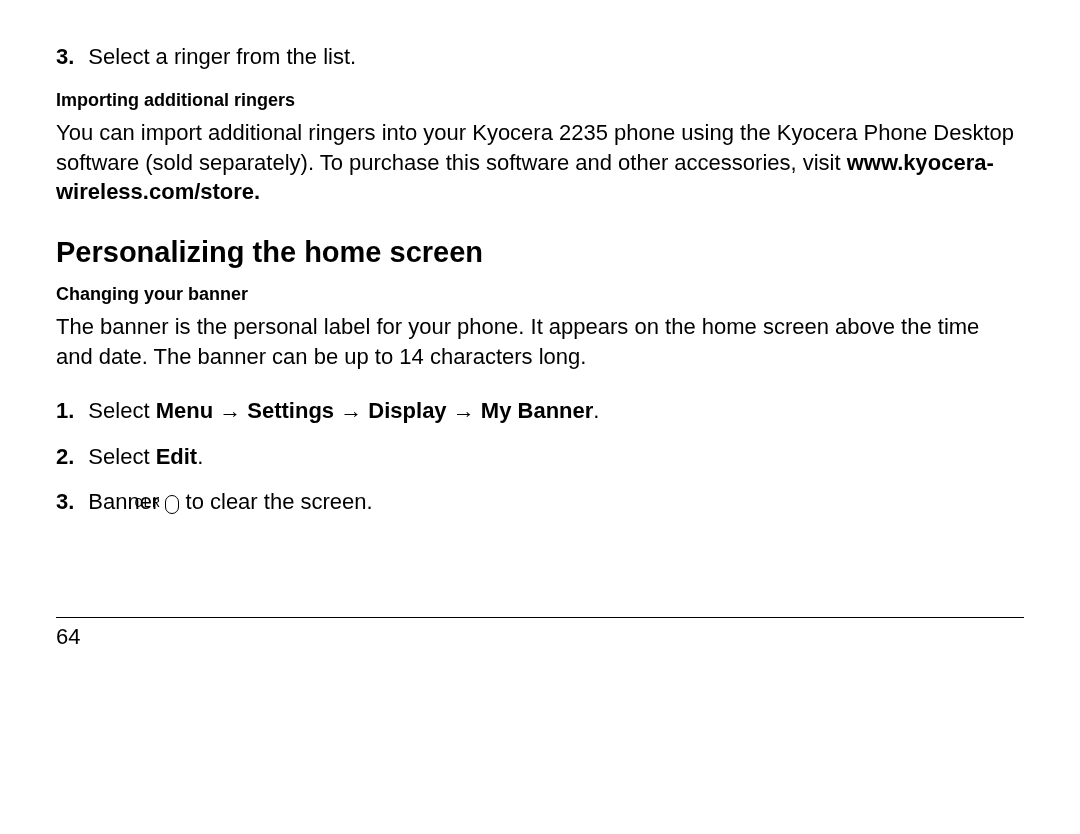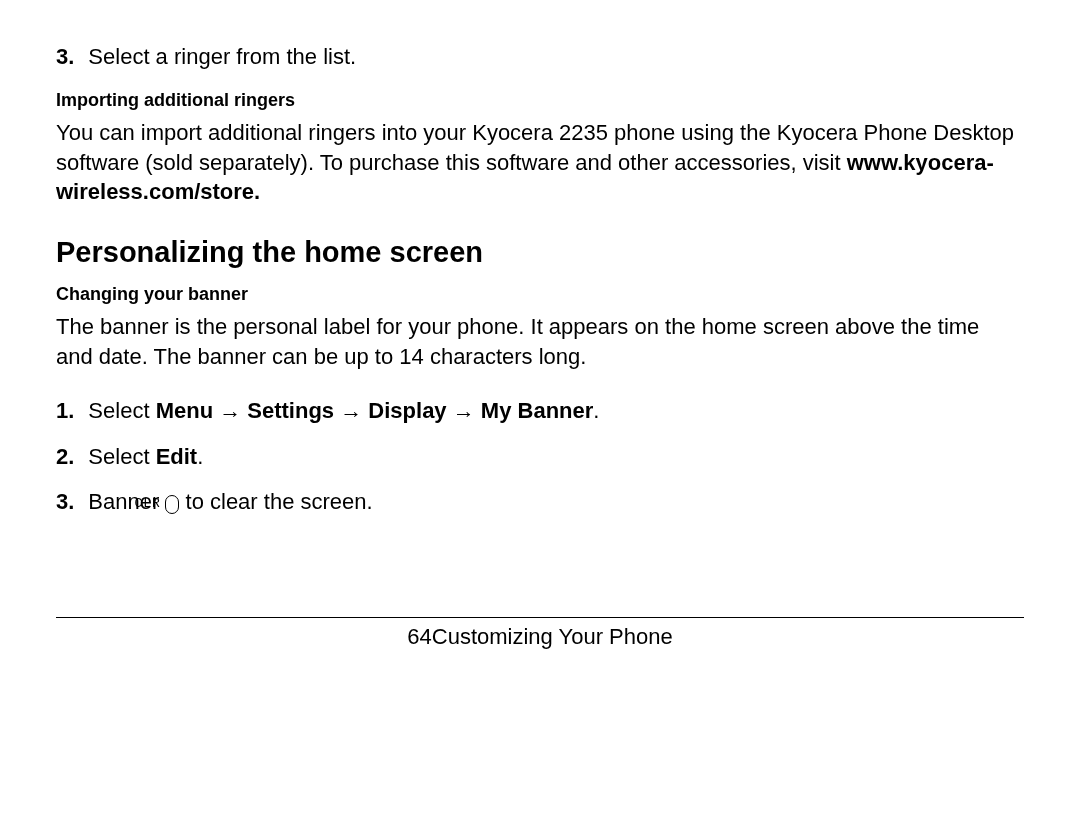--- a/index.html
+++ b/index.html
@@ -45,21 +45,21 @@
     vertical-align: 2px;
     line-height: 1.2;
   }
   .footer-rule {
     border: none;
     border-top: 1px solid #000;
     margin: 100px 0 4px 0;
   }
   .footer {
     display: flex;
-    justify-content: center;
+    justify-content: flex-start;
     font-size: 22px;
   }
 </style>
 </head>
 <body>
 
 <p class="step">
   <span class="num">3.</span><span>Select a ringer from the list.</span>
 </p>
 
@@ -83,14 +83,13 @@
   <span class="num">2.</span><span>Select </span><span class="bold">Edit</span><span>.</span>
 </p>
 
 <p class="step">
   <span class="num">3.</span><span>Banner  </span><span class="clr-btn">CLR</span><span>  to clear the screen.</span>
 </p>
 
 <hr class="footer-rule">
 <div class="footer">
   <span>64</span>
-  <span>Customizing Your Phone</span>
 </div>
 
 </body></html>

